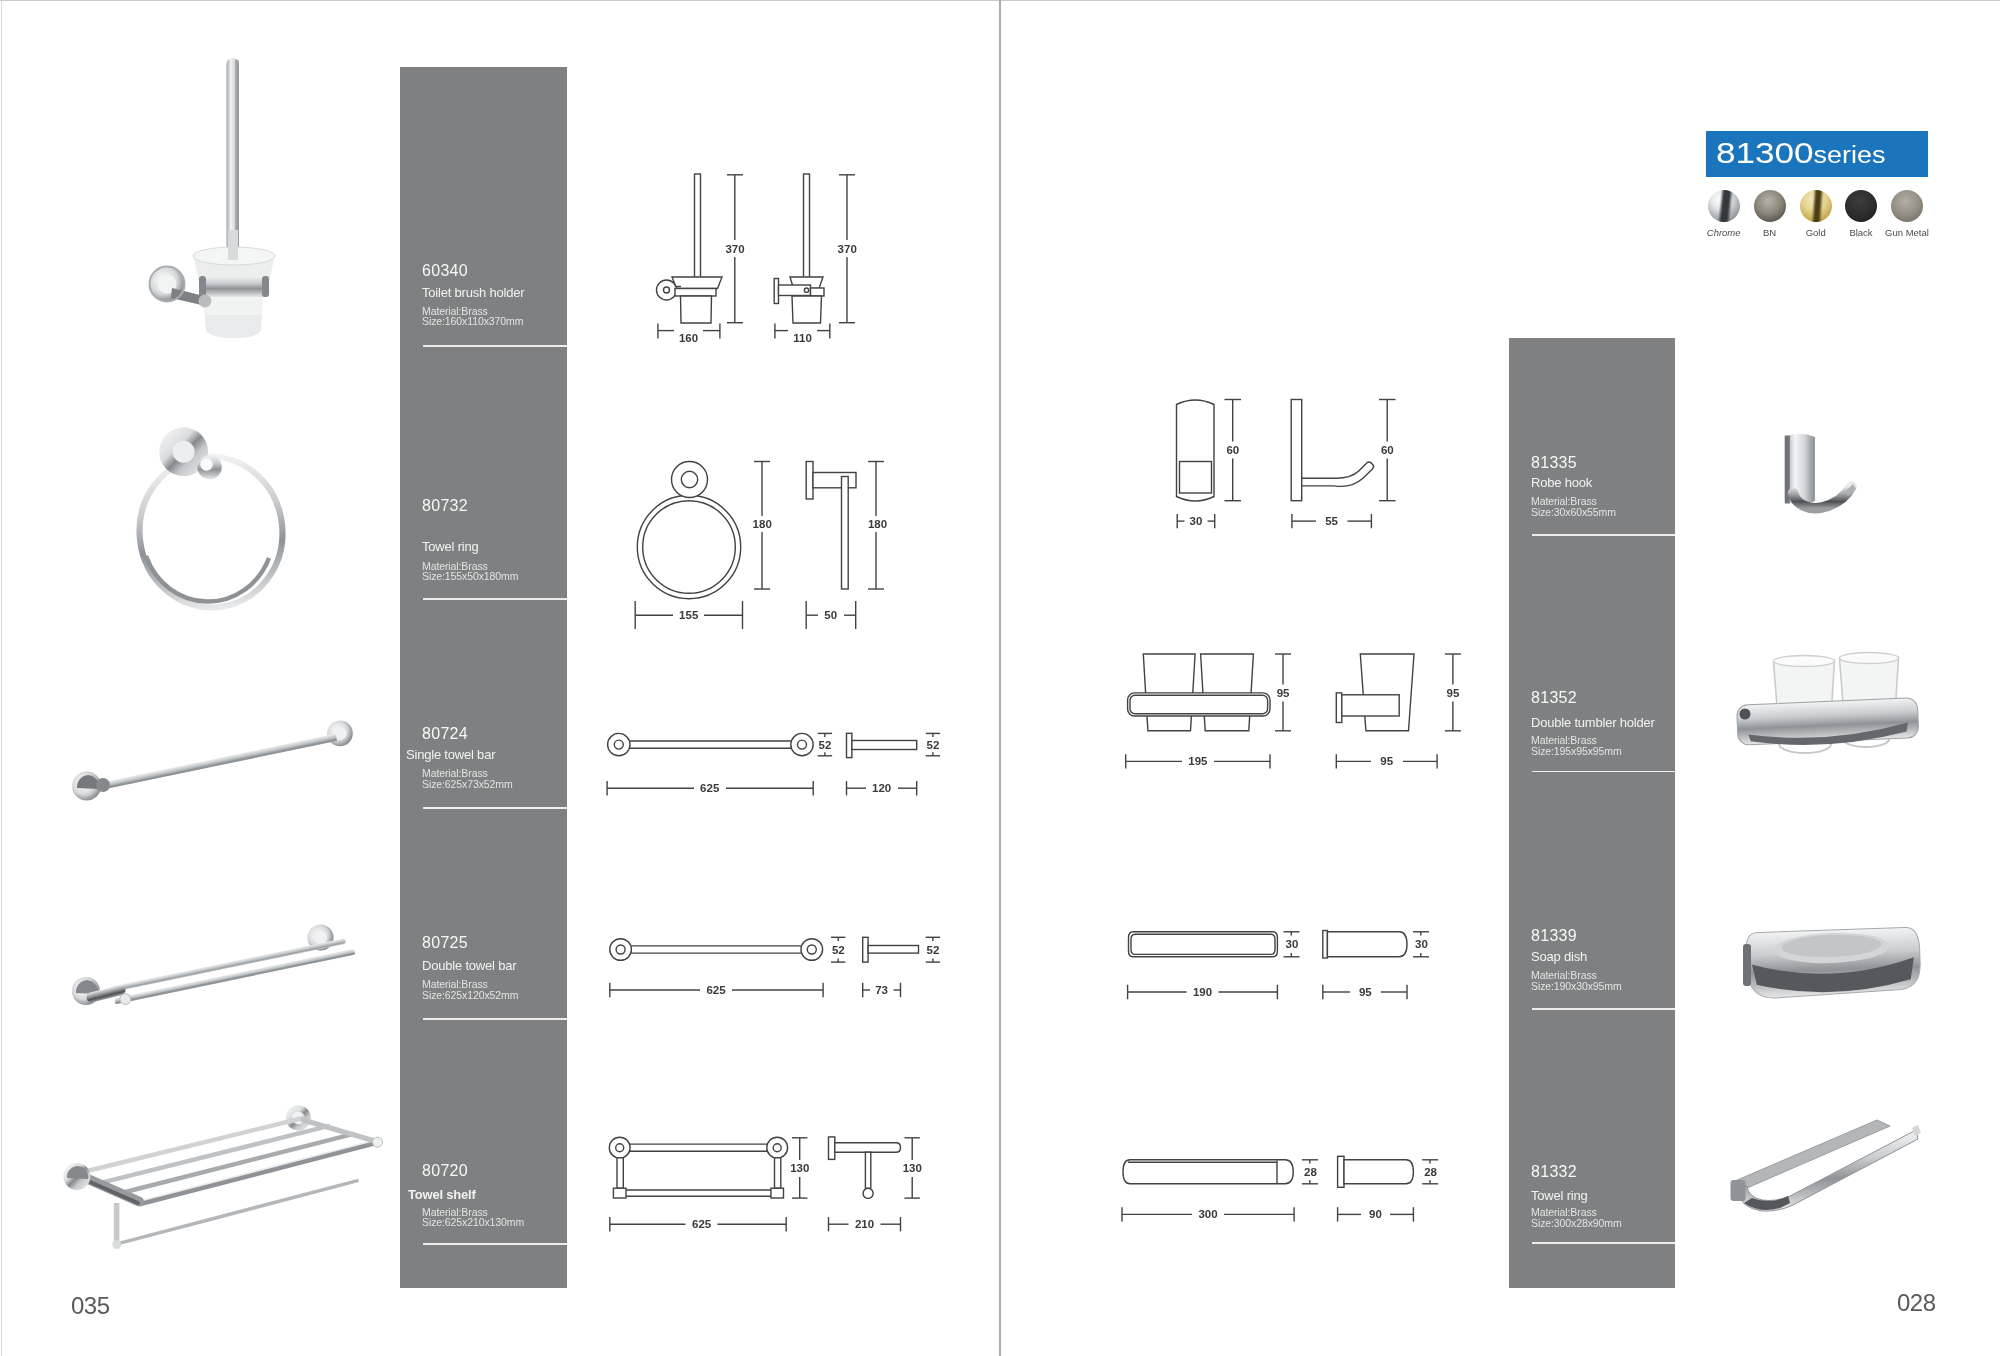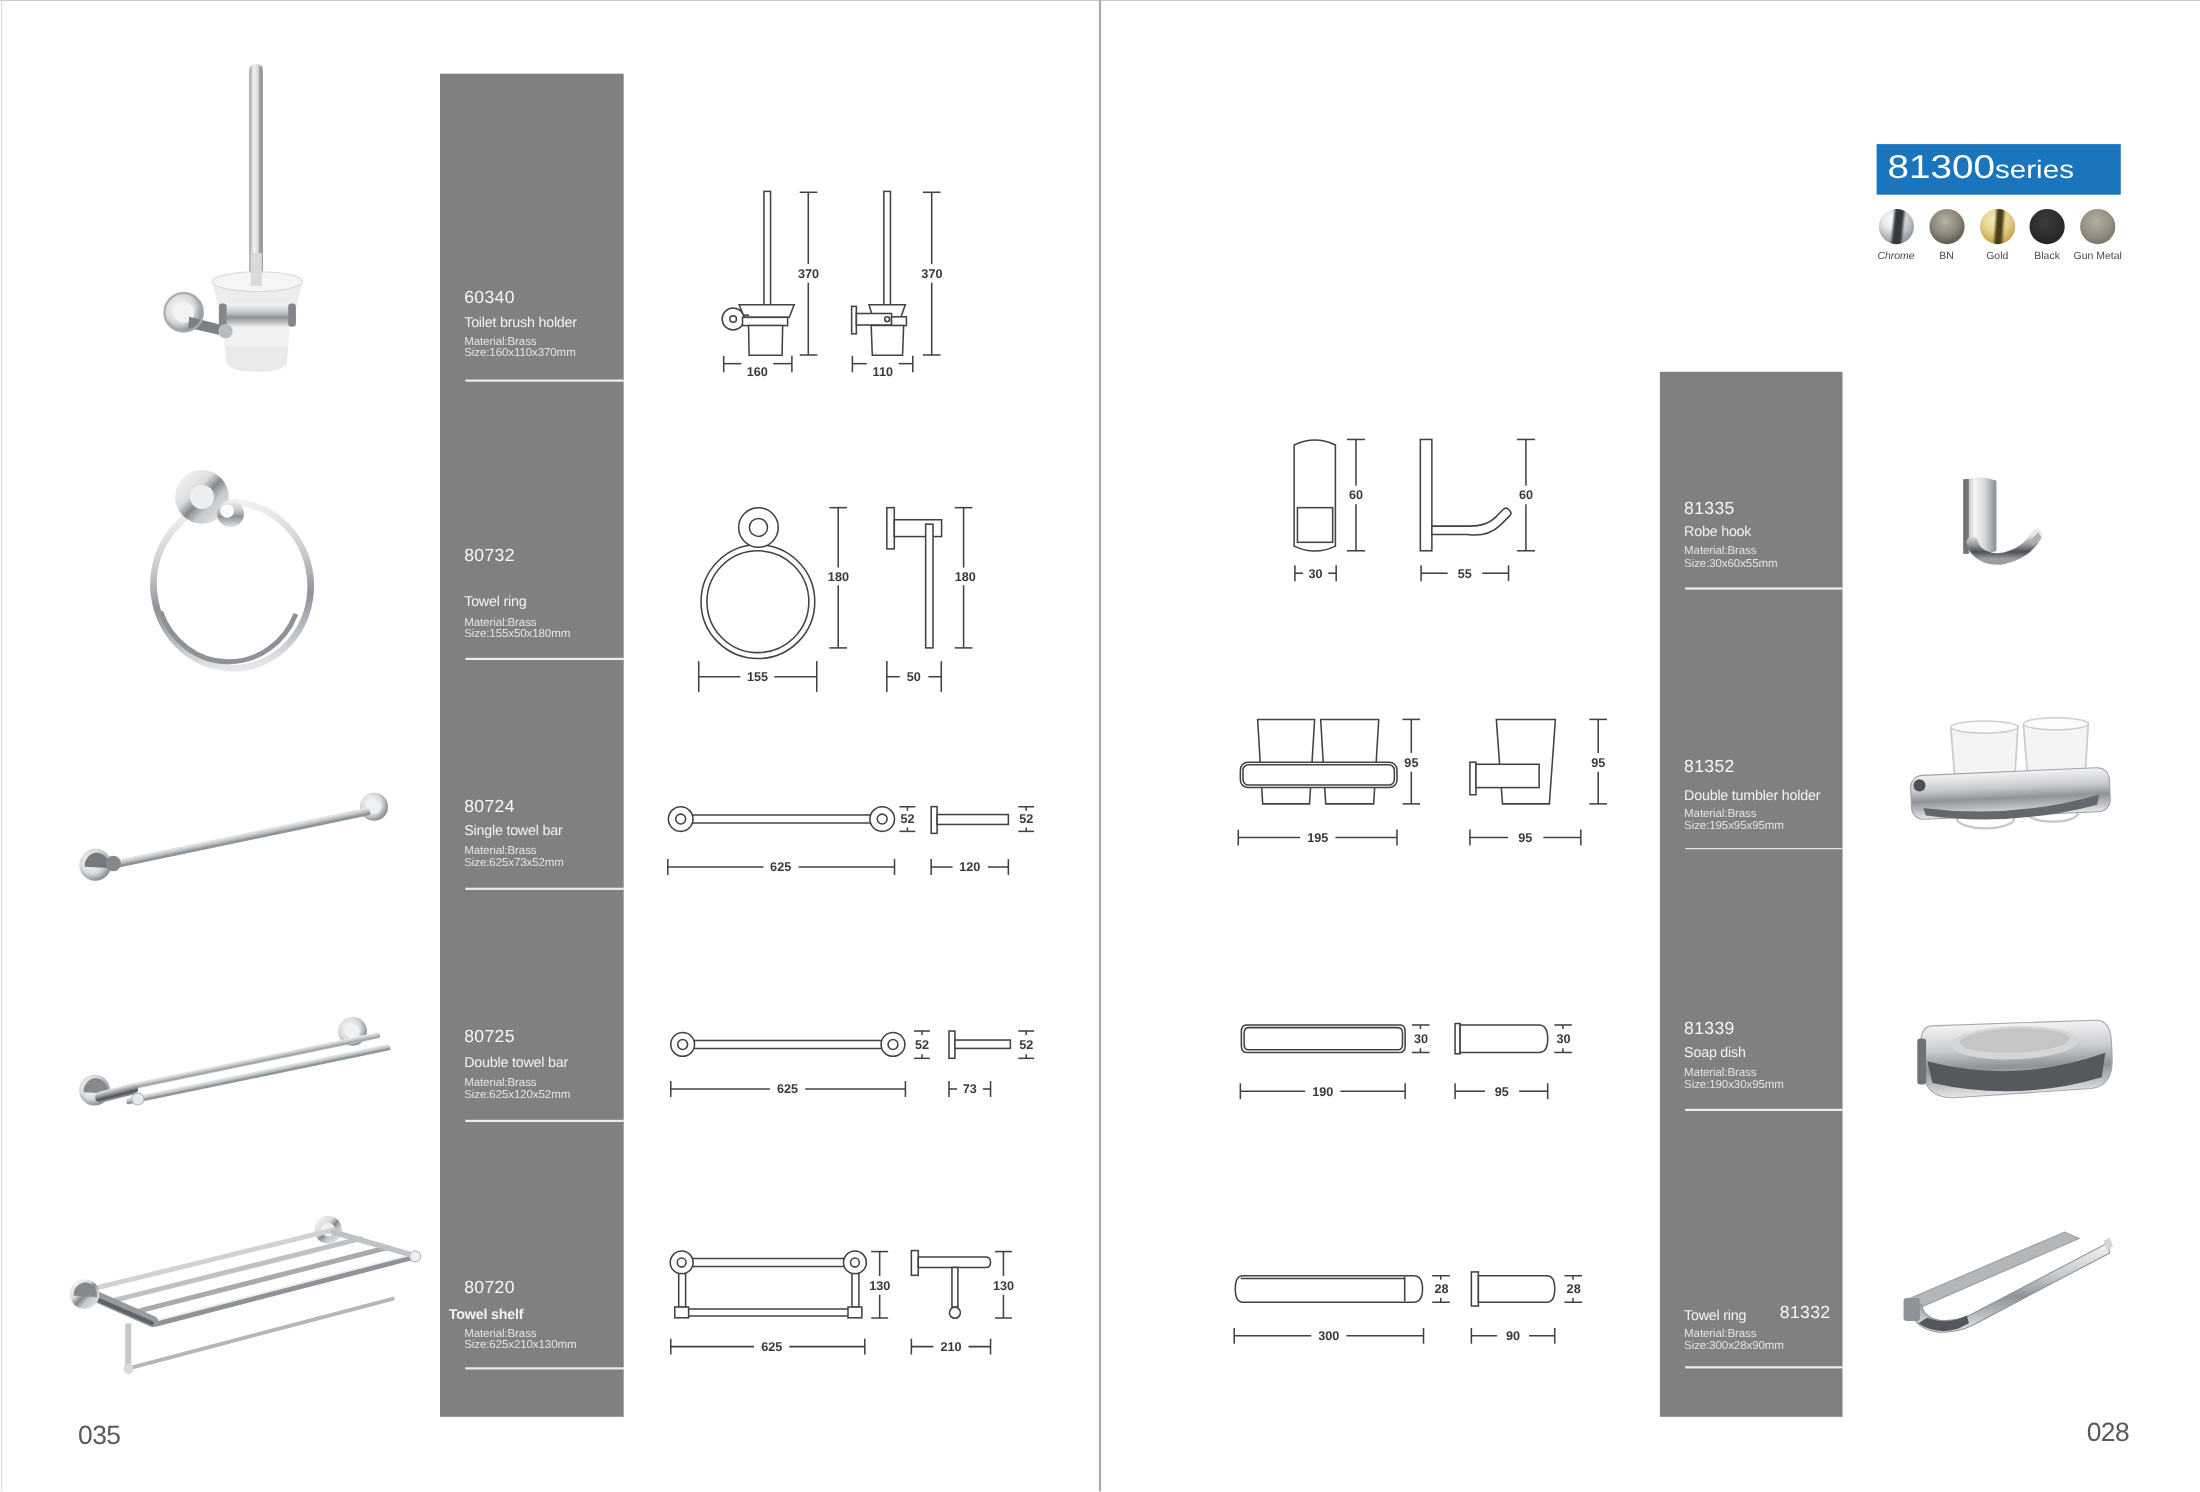--- a/index.html
+++ b/index.html
@@ -32,21 +32,21 @@
 <div class="pname" style="left:422px;top:286.2px;text-align:right;">Toilet brush holder</div>
 <div class="meta" style="left:422px;top:305.9px;">Material:Brass<br>Size:160x110x370mm</div>
 <div class="bdiv" style="left:422.5px;top:345.3px;width:144.5px;"></div>
 
 <div class="code" style="left:422px;top:498px;text-align:right;">80732</div>
 <div class="pname" style="left:422px;top:540.2px;">Towel ring</div>
 <div class="meta" style="left:422px;top:560.9px;">Material:Brass<br>Size:155x50x180mm</div>
 <div class="bdiv" style="left:422.5px;top:598.3px;width:144.5px;"></div>
 
 <div class="code" style="left:422px;top:725.5px;">80724</div>
-<div class="pname" style="left:422px;top:748.2px;">Single towel bar</div>
+<div class="pname" style="left:406px;top:748.2px;">Single towel bar</div>
 <div class="meta" style="left:422px;top:768.4px;">Material:Brass<br>Size:625x73x52mm</div>
 <div class="bdiv" style="left:422.5px;top:807.3px;width:144.5px;"></div>
 
 <div class="code" style="left:422px;top:935px;">80725</div>
 <div class="pname" style="left:422px;top:959.2px;">Double towel bar</div>
 <div class="meta" style="left:422px;top:979.4px;">Material:Brass<br>Size:625x120x52mm</div>
 <div class="bdiv" style="left:422.5px;top:1018.3px;width:144.5px;"></div>
 
 <div class="code" style="left:422px;top:1163px;">80720</div>
 <div class="pname" style="left:408px;top:1188.2px;font-weight:bold;">Towel shelf</div>
@@ -61,21 +61,21 @@
 <div class="code" style="left:1531px;top:689.6px;">81352</div>
 <div class="pname" style="left:1531px;top:716.2px;">Double tumbler holder</div>
 <div class="meta" style="left:1531px;top:735.4px;">Material:Brass<br>Size:195x95x95mm</div>
 <div class="bdiv" style="left:1531.5px;top:770.8px;width:143.5px;"></div>
 
 <div class="code" style="left:1531px;top:928px;">81339</div>
 <div class="pname" style="left:1531px;top:950.2px;">Soap dish</div>
 <div class="meta" style="left:1531px;top:970.4px;">Material:Brass<br>Size:190x30x95mm</div>
 <div class="bdiv" style="left:1531.5px;top:1008.3px;width:143.5px;"></div>
 
-<div class="code" style="left:1618px;top:1164.3px;margin-top:22px;">81332</div>
+<div class="code" style="left:1531px;top:1164.3px;">81332</div>
 <div class="pname" style="left:1531px;top:1188.7px;">Towel ring</div>
 <div class="meta" style="left:1531px;top:1207.4px;">Material:Brass<br>Size:300x28x90mm</div>
 <div class="bdiv" style="left:1531.5px;top:1242.3px;width:143.5px;"></div>
 
 <div class="abs" style="left:1706px;top:131px;width:222px;height:46px;background:#1b75bc;"></div>
 <div class="abs" style="left:1716px;top:134px;color:#fff;font-size:30px;line-height:37px;transform:scaleX(1.17);transform-origin:0 0;white-space:nowrap;">81300<span style="font-size:23px;">series</span></div>
 
 <div class="sw" style="left:1707.7px;top:189.5px;background:radial-gradient(circle at 40% 30%,#ffffff 0%,#e8eaec 30%,#b7bbbf 55%,#83878b 85%,#6d7175 100%);">
     <div class="streak" style="left:13px;background:#33383d;transform:rotate(6deg);"></div>
   </div>

